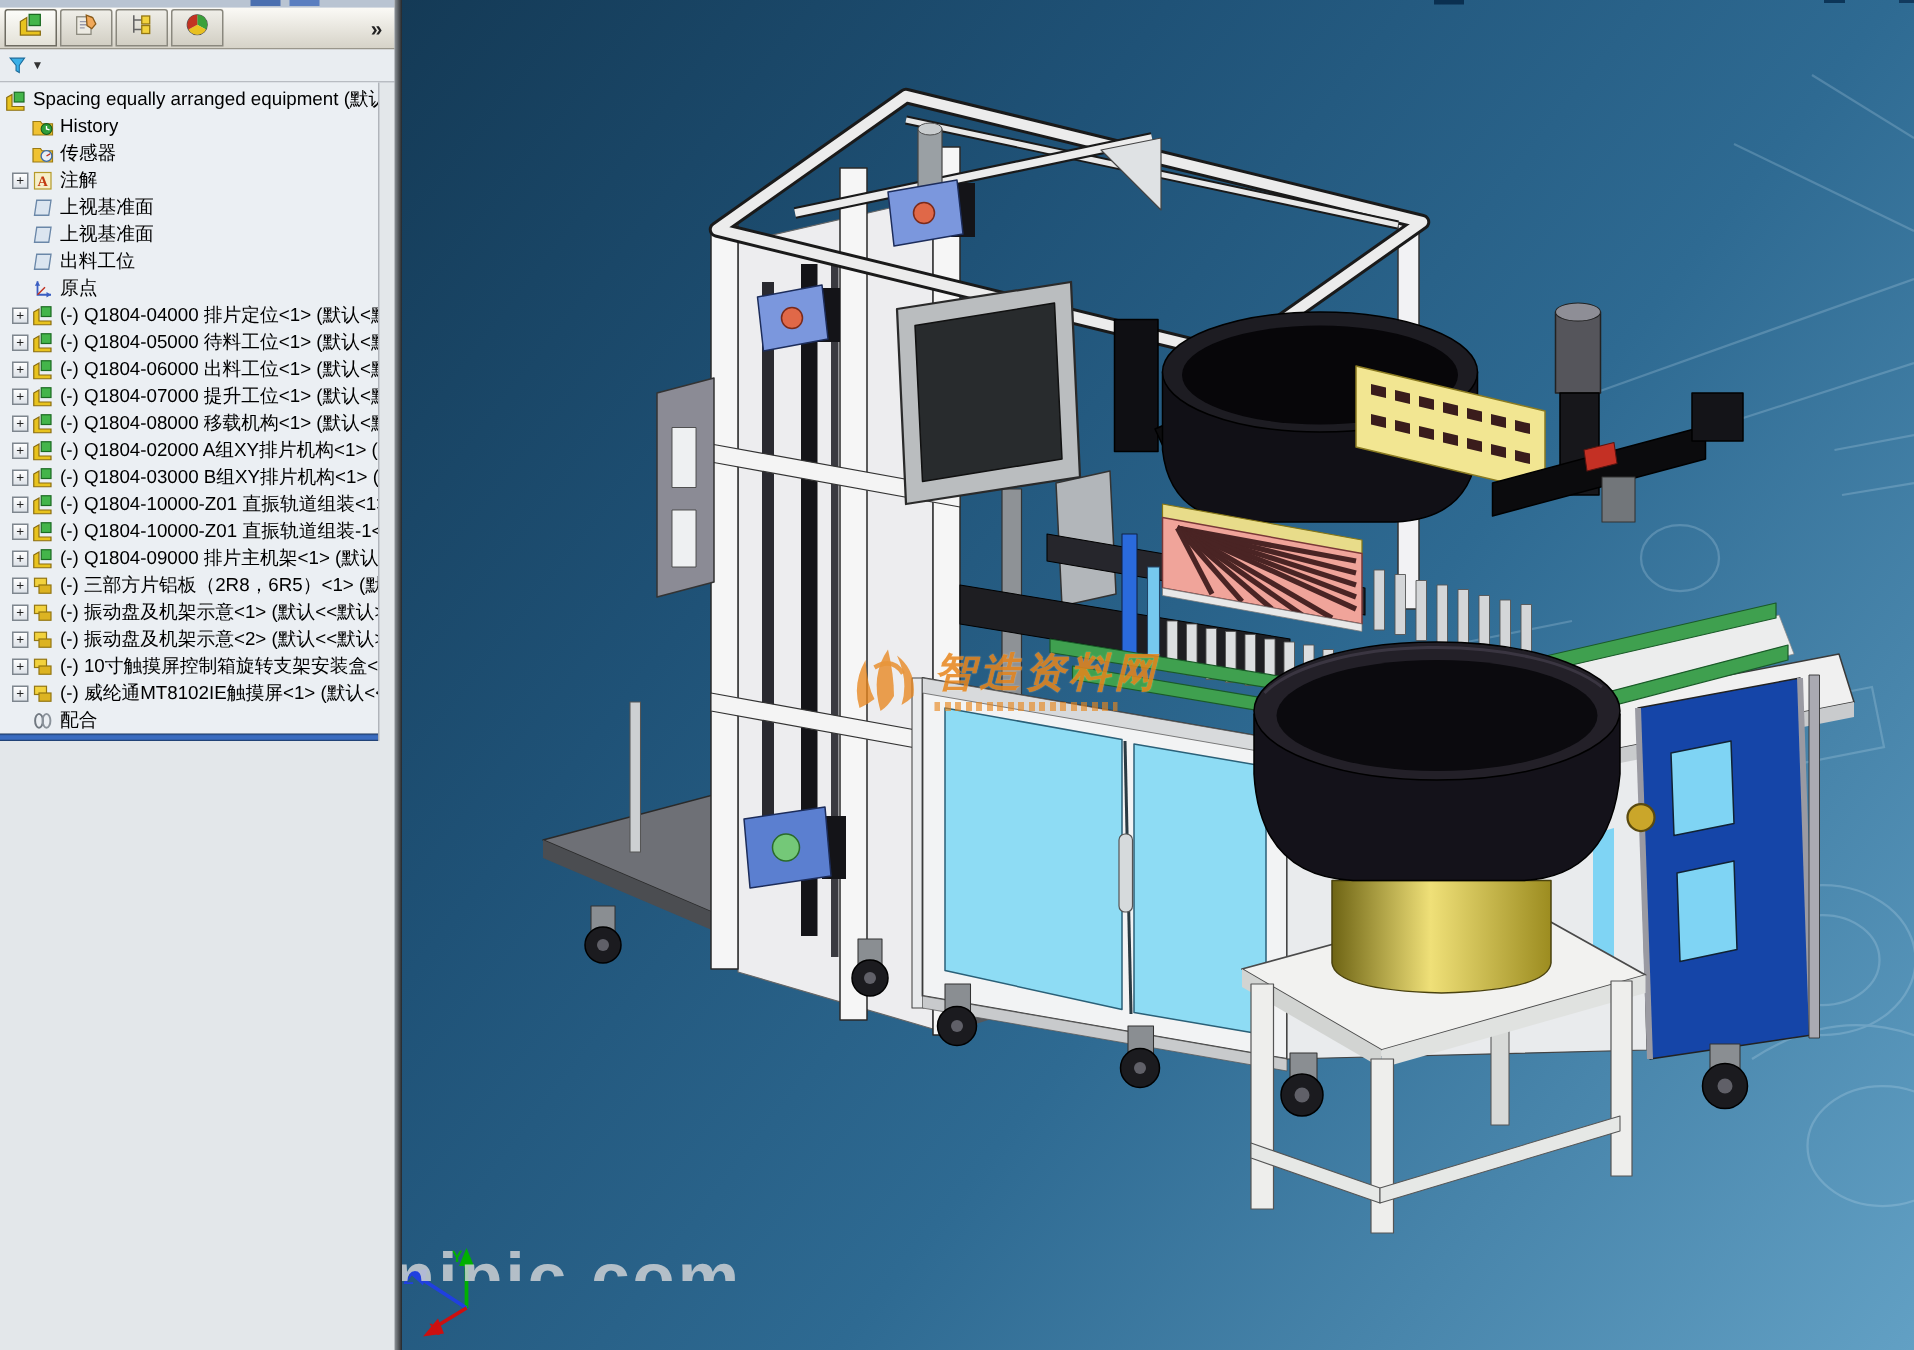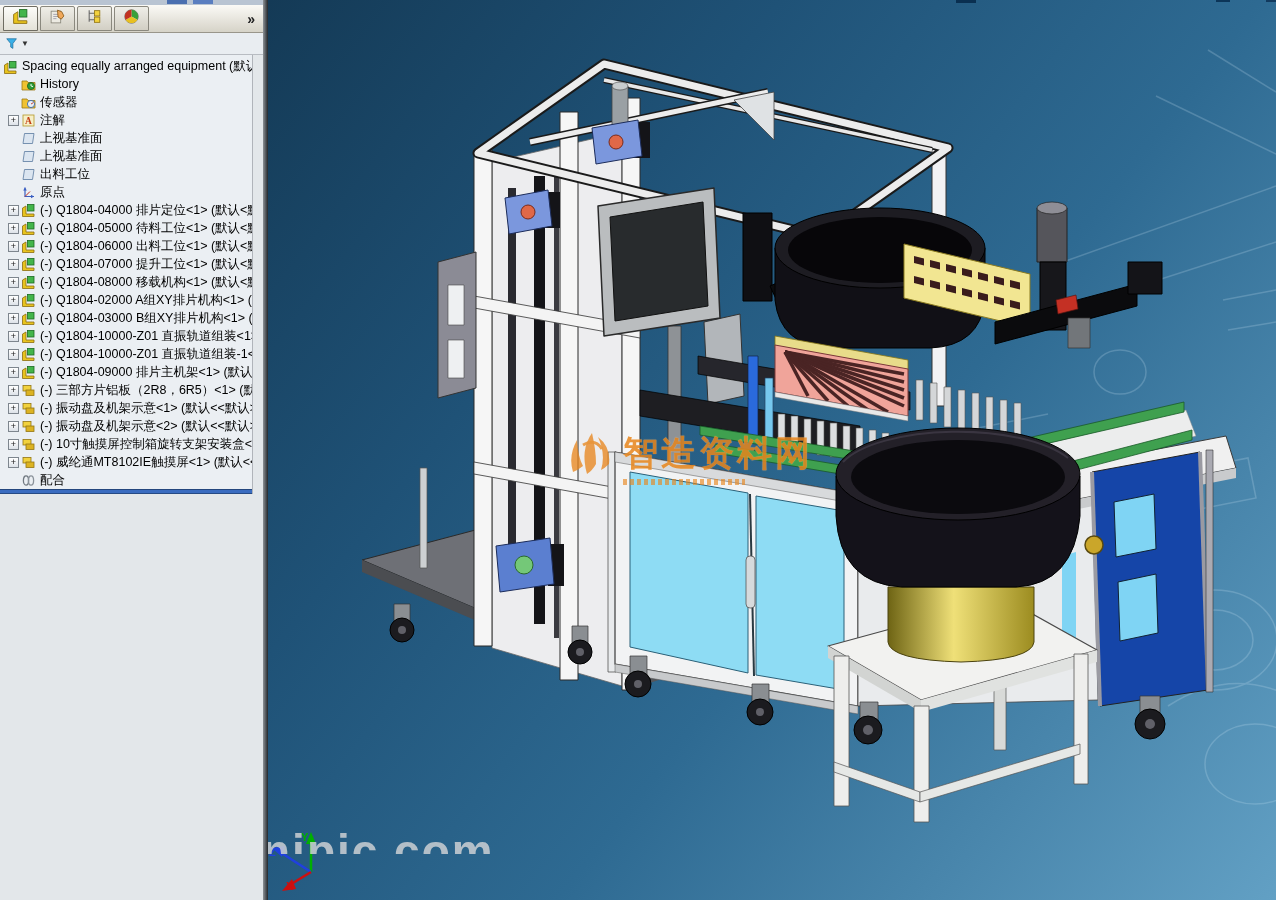--- a/index.html
+++ b/index.html
@@ -43,22 +43,22 @@
 
   
   .viewport{position:absolute;left:268px;top:0;width:1008px;height:900px;overflow:hidden;
       background:linear-gradient(128deg,var(--viewport_top) 0%,#1f5277 30%,var(--viewport_mid) 58%,var(--viewport_bottom) 100%);}
   .viewport svg.scene{position:absolute;left:0;top:0;}
 
   .wm-center{position:absolute;left:297px;top:430px;display:flex;align-items:flex-start;z-index:8;
       pointer-events:none;opacity:.85;}
   .wm-icon svg{width:52px;height:50px;}
   .wm-textwrap{margin-left:6px;}
-  .wm-text{font-size:35px;font-weight:bold;letter-spacing:3px;color:var(--watermark_orange);
-      text-shadow:0 0 1px rgba(255,240,210,.6);}
+  .wm-text{font-size:27px;font-weight:bold;letter-spacing:3px;color:var(--watermark_orange);
+      text-shadow:0 0 1px rgba(255,240,210,.6);font-style:italic;}
   .wm-sub{width:122px;height:6px;margin-top:2px;
       background:repeating-linear-gradient(90deg,rgba(232,134,28,.75) 0 4px,transparent 4px 7px);}
   .wm-nipic{position:absolute;left:-6px;top:828px;height:26px;overflow:hidden;z-index:8;
       font-size:46px;line-height:46px;font-weight:bold;letter-spacing:2px;
       color:#ccd0d4;opacity:.85;pointer-events:none;}
 </style>
 </head>
 <body>
 
 <div class="app">

